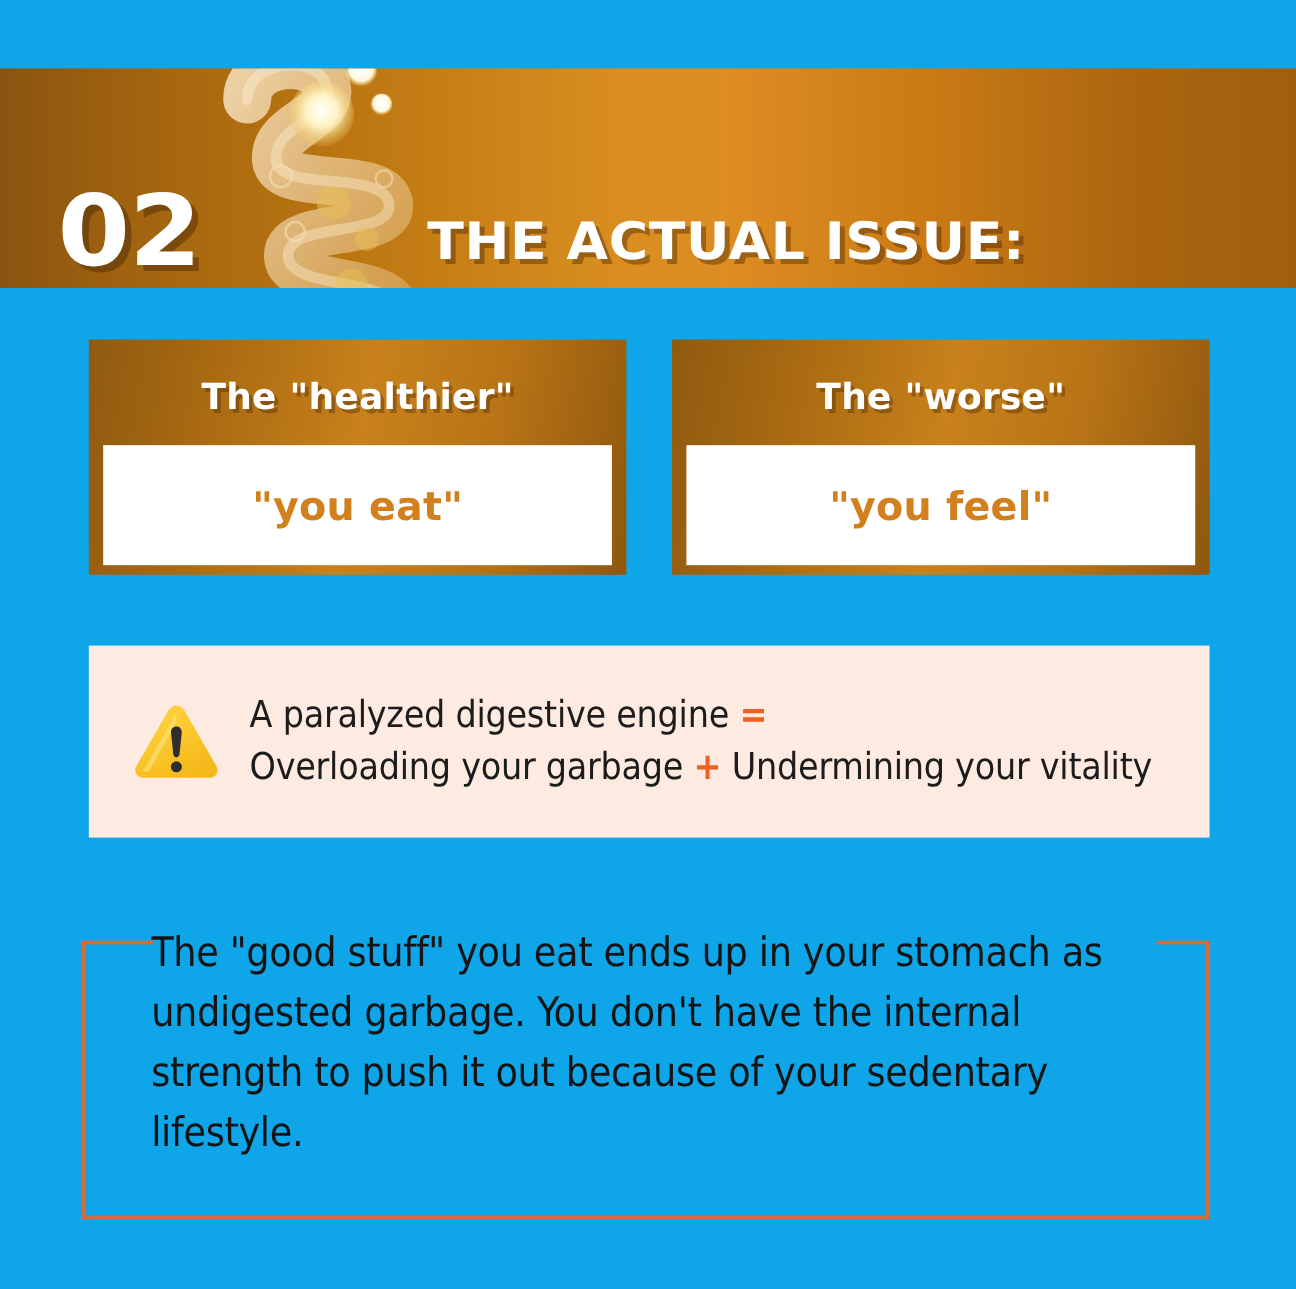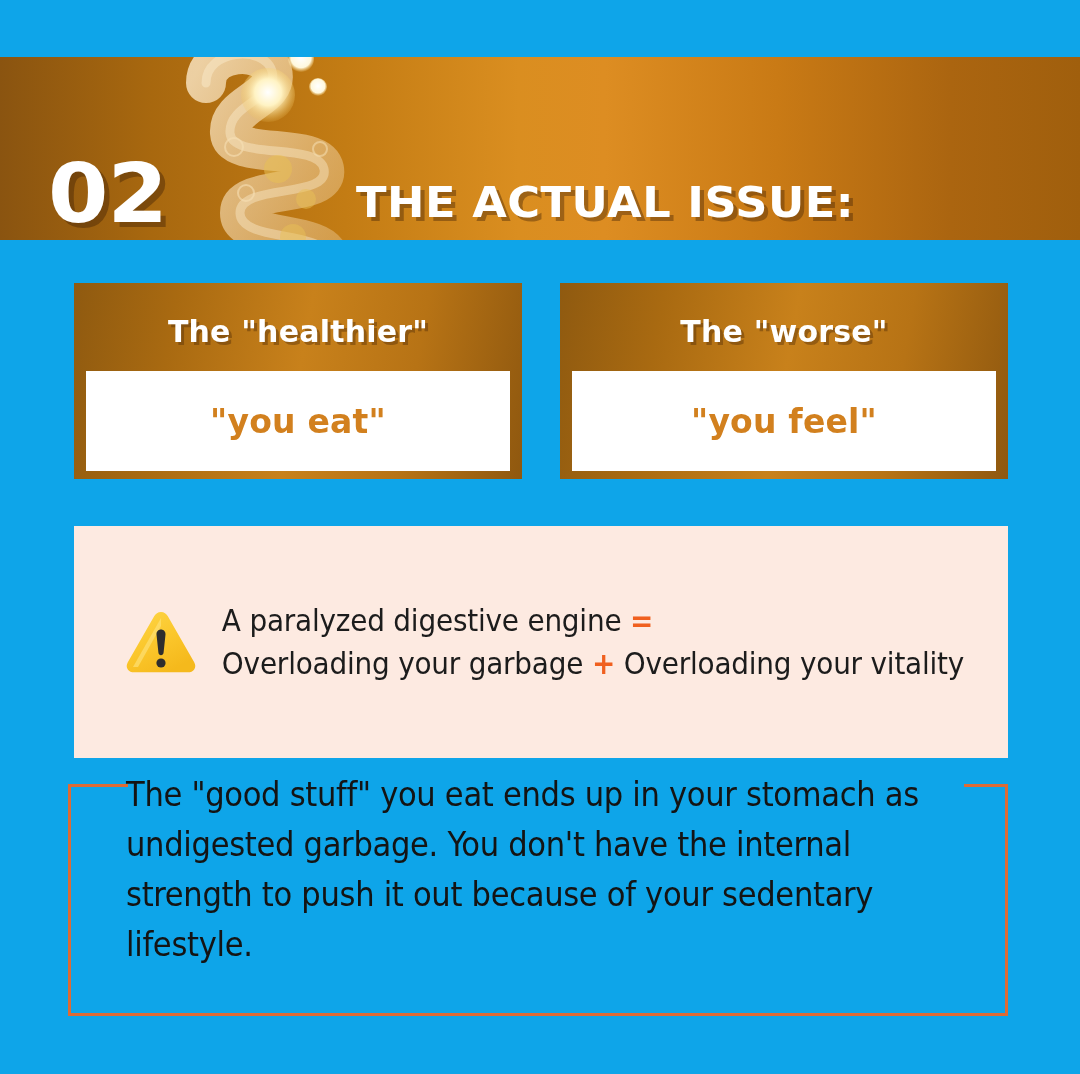--- a/index.html
+++ b/index.html
@@ -142,27 +142,26 @@
     font-weight: 700;
     color: #d2801e;
     letter-spacing: 0.2px;
     white-space: nowrap;
   }
 
   
   .callout {
     position: absolute;
     left: 74px;
-    top: 526px;
+    top: 538px;
     width: 934px;
-    height: 232px;
+    height: 160px;
     background: #fdeae1;
     display: flex;
     align-items: center;
-    justify-content: center;
   }
   .warn-icon {
     flex: 0 0 auto;
     width: 78px;
     margin-left: 34px;
     margin-right: 22px;
     display: flex;
     align-items: center;
     justify-content: center;
   }
@@ -296,21 +295,21 @@
         <path d="M37,9 L9,58 L14,58 L37,17 Z" fill="#fde27a" opacity="0.65"></path>
         <path d="M37,20.5 C39.7,20.5 41.8,22.8 41.5,25.5 L39.6,43.4
                  C39.4,45.1 38.3,46.2 37,46.2 C35.7,46.2 34.6,45.1 34.4,43.4
                  L32.5,25.5 C32.2,22.8 34.3,20.5 37,20.5 Z" fill="#2e2e2e"></path>
         <circle cx="37" cy="54" r="4.6" fill="#2e2e2e"></circle>
       </svg>
     </div>
 
     <div class="callout-text">
       <span>A paralyzed digestive engine </span><span class="op">=</span><br>
-      <span>Overloading your garbage </span><span class="op">+</span><span> Overloading your vitality</span>
+      <span>Overloading your garbage </span><span class="op">+</span><span> Undermining your vitality</span>
     </div>
   </div>
 
   <div class="quote-box">
     <div class="qb-border-left"></div>
     <div class="qb-border-right"></div>
     <div class="qb-border-bottom"></div>
     <div class="qb-stub-left"></div>
     <div class="qb-stub-right"></div>
 

